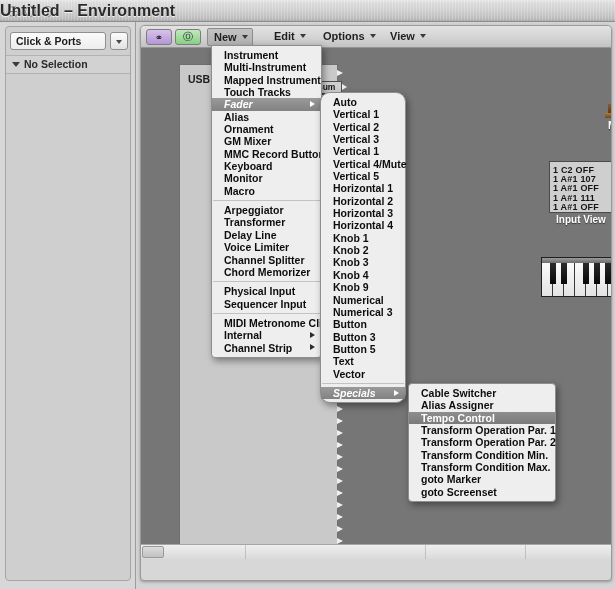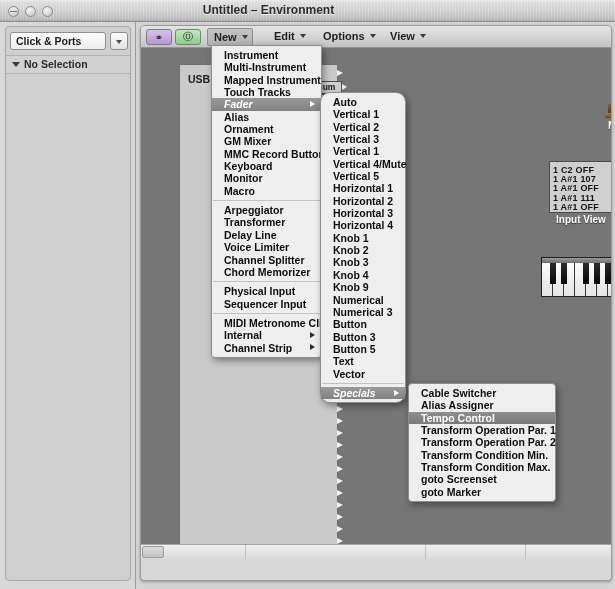--- a/index.html
+++ b/index.html
@@ -41,22 +41,22 @@
         to right, rgba(255,255,255,0.0) 0px, rgba(255,255,255,0.0) 2px,
         rgba(255,255,255,0.45) 2px, rgba(255,255,255,0.45) 3px);
     opacity: .45;
     pointer-events: none;
   }
   #title-text {
     position: absolute;
     left: 0; top: 0;
     width: 537px;
     line-height: 21px;
-    text-align: center;
-    font-size: 12px;
+    text-align: left;
+    font-size: 16px;
     font-weight: bold;
     color: #2b2b2b;
     text-shadow: 0 1px 0 rgba(255,255,255,.7);
   }
   .winbtn {
     position: absolute;
     top: 6px;
     width: 11px; height: 11px;
     border-radius: 50%;
     border: 1px solid #8a8a8a;
@@ -713,17 +713,17 @@
       <div class="menu-item highlighted"><span>Specials</span><span class="submenu-arrow"></span></div>
     </div>
   <div class="menu" id="menu-specials">
       <div class="menu-item"><span>Cable Switcher</span></div>
       <div class="menu-item"><span>Alias Assigner</span></div>
       <div class="menu-item sel-dark"><span>Tempo Control</span></div>
       <div class="menu-item"><span>Transform Operation Par. 1</span></div>
       <div class="menu-item"><span>Transform Operation Par. 2</span></div>
       <div class="menu-item"><span>Transform Condition Min.</span></div>
       <div class="menu-item"><span>Transform Condition Max.</span></div>
+      <div class="menu-item"><span>goto Marker</span></div>
       <div class="menu-item"><span>goto Screenset</span></div>
-      <div class="menu-item"><span>goto Marker</span></div>
     </div>
 
 </div>
 
 </body></html>

